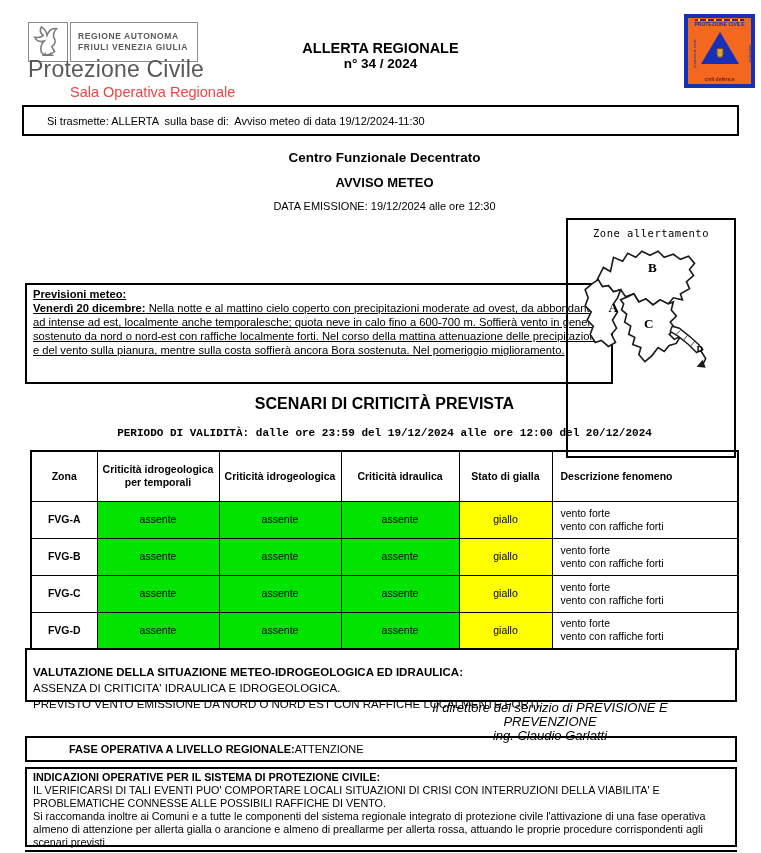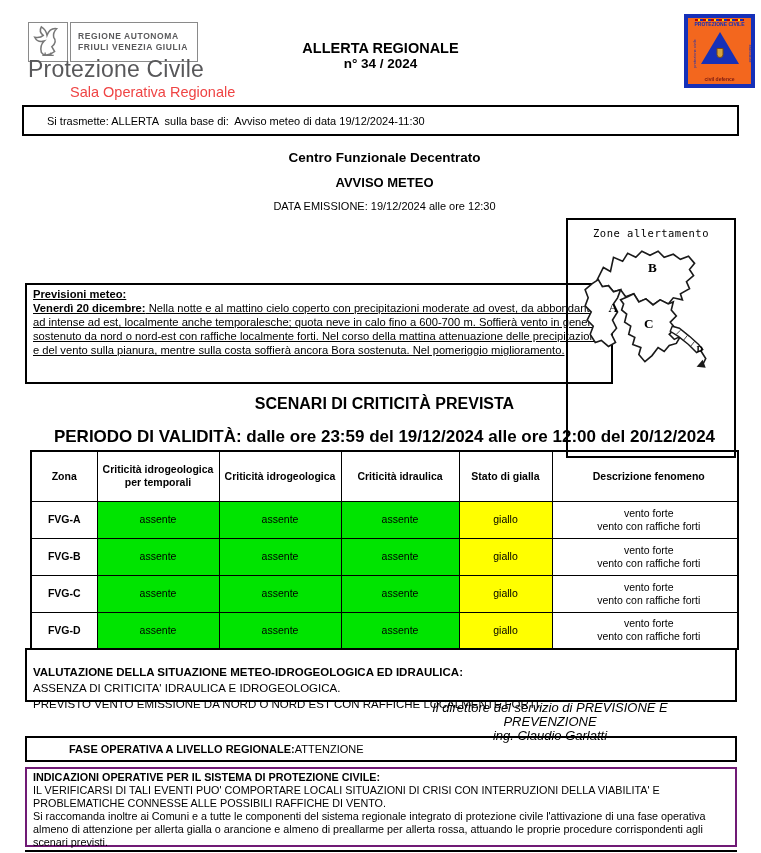--- a/index.html
+++ b/index.html
@@ -64,49 +64,49 @@
   
   .zone-box { left:566px; top:218px; width:170px; height:240px; border:2px solid #000; }
   .zone-title { margin-top:7px; text-align:center; font-family:"DejaVu Sans Mono", monospace;
     font-size:10.5px; letter-spacing:.5px; }
   .zone-svg { display:block; margin:2px auto 0; }
   .zone-svg text { font-family:"Liberation Serif", serif; font-weight:bold; font-size:13px; }
   .zone-svg text.small { font-size:9px; }
 
   
   .scenari-title { top:395px; font-size:16px; font-weight:bold; }
-  .periodo-line  { top:427px; font-size:17px; font-weight:bold; }
+  .periodo-line  { top:427px; font-size:11px; font-weight:bold;font-family:Liberation Mono, monospace; }
 
   
   .crit-table { position:absolute; left:30px; top:450px; width:707px;
     border-collapse:collapse; table-layout:fixed; border:2px solid #000; }
   .crit-table th, .crit-table td { border:1.5px solid #000; font-size:10.5px;
     text-align:center; vertical-align:middle; line-height:13px; }
   .crit-table th { height:50px; font-weight:bold; }
   .crit-table td { height:37px; }
-  .crit-table th.left, .crit-table td.left { text-align:center; padding-left:8px; }
+  .crit-table th.left, .crit-table td.left { text-align:left; padding-left:8px; }
   .zona-cell { font-weight:bold; }
 
   
   .valutazione-box { left:25px; top:648px; width:712px; height:54px; border:2px solid #000;
     padding:2px 6px; font-size:11.5px; line-height:16px; }
   .valutazione-box .bold { font-weight:bold;margin-top:12px; }
 
   
   .signature { left:405px; top:701px; width:290px; text-align:center;
     font-size:13px; line-height:14px;font-style:italic; }
 
   
   .fase-box { left:25px; top:736px; width:712px; height:26px; border:2px solid #000;
     display:flex; align-items:center; padding-left:6px; font-size:11px; }
   .fase-box .bold { font-weight:bold;padding-left:36px; }
   .fase-box .val { }
 
   
-  .indicazioni-box { left:25px; top:767px; width:712px; height:80px; border:2px solid #701a75;
+  .indicazioni-box { left:25px; top:767px; width:712px; height:80px; border:2px solid #000000;
     padding:2px 6px; font-size:10.8px; line-height:13px; }
   .indicazioni-box .bold { font-weight:bold; }
 
   .bottom-rule { left:25px; top:850px; width:712px; border-top:2.5px solid #000; }
 </style>
 </head>
 <body>
 
 <div id="page">
 

